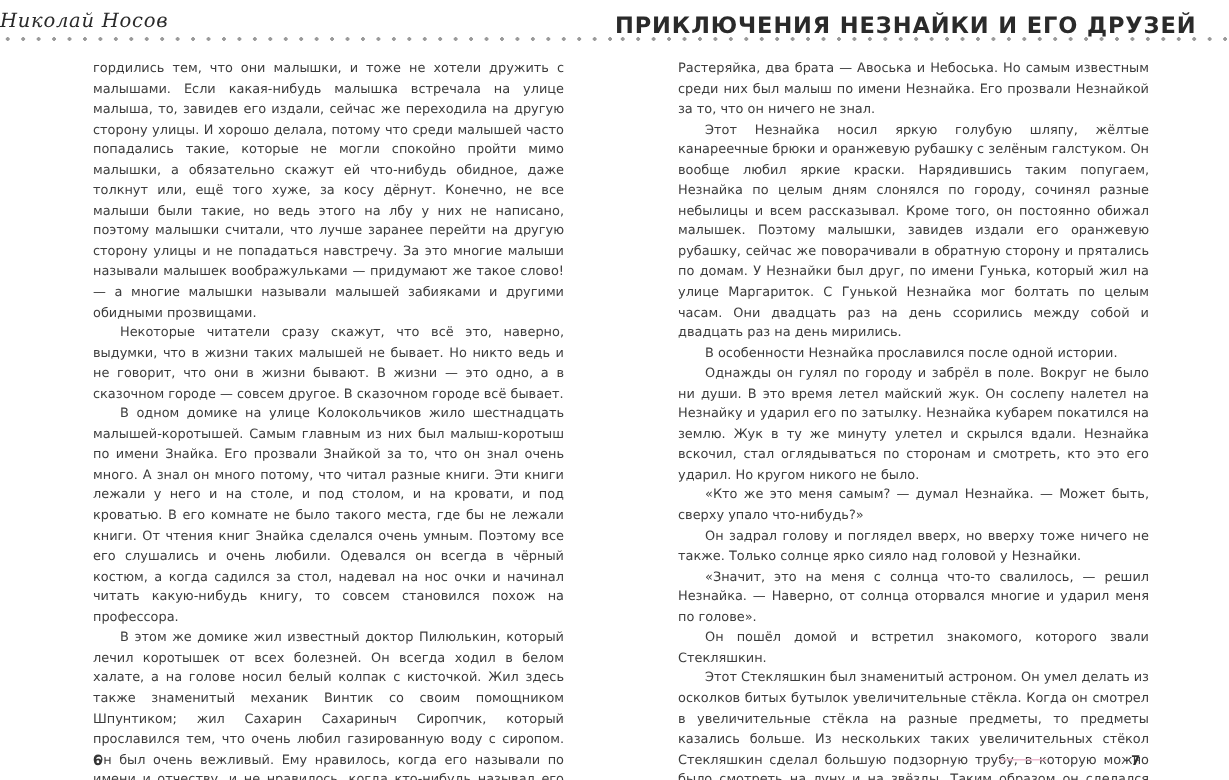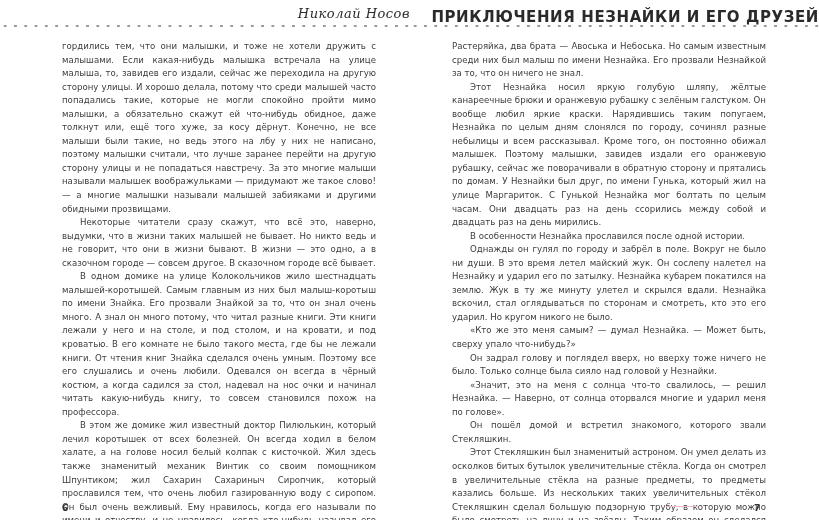--- a/index.html
+++ b/index.html
@@ -1,21 +1,21 @@
 <!DOCTYPE html>
 <html><head>
 <meta charset="utf-8">
 <style>
   html, body { margin: 0; padding: 0; background: #ffffff; }
   body { width: 819px; height: 520px; overflow: hidden; position: relative; font-family: "DejaVu Sans", sans-serif; color: #3a3a3a; }
   .spread { position: absolute; left: 0; top: 0; width: 819px; height: 520px; }
   .page { position: absolute; top: 0; height: 520px; }
   .page-left { left: 0; width: 410px; }
   .page-right { left: 410px; width: 409px; }
-  .running-head { position: absolute; top: 3px; left: 0; right: 0; text-align: right; height: 18px; }
+  .running-head { position: absolute; top: 3px; left: 0; right: 0; text-align: left; height: 18px; }
   .head-author { font-family: "DejaVu Serif", serif; font-style: italic; font-size: 13px; color: #2a2a2a; letter-spacing: 0.5px; }
   .head-title { font-family: "DejaVu Sans", sans-serif; font-weight: bold; font-size: 15px; color: #2a2a2a; letter-spacing: 0.6px; position: relative; top: 4px; }
   .dot-rule { position: absolute; top: 24px; height: 4px;
     background-image: radial-gradient(circle, #9a9a9a 1.1px, transparent 1.4px);
     background-size: 10.3px 4px; background-repeat: repeat-x; }
   .page-left .dot-rule { left: 0; width: 410px; }
   .page-right .dot-rule { left: 0; width: 409px; }
   .text-block { position: absolute; top: 40px; font-size: 8.6px; line-height: 13.55px; color: #3c3c3c; text-align: justify; }
   .page-left .text-block { left: 62px; width: 314px; }
   .page-right .text-block { left: 42px; width: 314px; }
@@ -49,21 +49,21 @@
     <div class="running-head">
       <span class="head-title">ПРИКЛЮЧЕНИЯ НЕЗНАЙКИ И ЕГО ДРУЗЕЙ</span>
     </div>
     <div class="dot-rule"></div>
     <div class="text-block">
       <p class="para">Растеряйка, два брата — Авоська и Небоська. Но самым известным среди них был малыш по имени Незнайка. Его прозвали Незнайкой за то, что он ничего не знал.</p>
       <p class="para indent">Этот Незнайка носил яркую голубую шляпу, жёлтые канареечные брюки и оранжевую рубашку с зелёным галстуком. Он вообще любил яркие краски. Нарядившись таким попугаем, Незнайка по целым дням слонялся по городу, сочинял разные небылицы и всем рассказывал. Кроме того, он постоянно обижал малышек. Поэтому малышки, завидев издали его оранжевую рубашку, сейчас же поворачивали в обратную сторону и прятались по домам. У Незнайки был друг, по имени Гунька, который жил на улице Маргариток. С Гунькой Незнайка мог болтать по целым часам. Они двадцать раз на день ссорились между собой и двадцать раз на день мирились.</p>
       <p class="para indent">В особенности Незнайка прославился после одной истории.</p>
       <p class="para indent">Однажды он гулял по городу и забрёл в поле. Вокруг не было ни души. В это время летел майский жук. Он сослепу налетел на Незнайку и ударил его по затылку. Незнайка кубарем покатился на землю. Жук в ту же минуту улетел и скрылся вдали. Незнайка вскочил, стал оглядываться по сторонам и смотреть, кто это его ударил. Но кругом никого не было.</p>
       <p class="para indent">«Кто же это меня самым? — думал Незнайка. — Может быть, сверху упало что-нибудь?»</p>
-      <p class="para indent">Он задрал голову и поглядел вверх, но вверху тоже ничего не было. Только солнце была сияло над головой у Незнайки.</p>
+      <p class="para indent">Он задрал голову и поглядел вверх, но вверху тоже ничего не также. Только солнце ярко сияло над головой у Незнайки.</p>
       <p class="para indent">«Значит, это на меня с солнца что-то свалилось, — решил Незнайка. — Наверно, от солнца оторвался многие и ударил меня по голове».</p>
       <p class="para indent">Он пошёл домой и встретил знакомого, которого звали Стекляшкин.</p>
       <p class="para indent">Этот Стекляшкин был знаменитый астроном. Он умел делать из осколков битых бутылок увеличительные стёкла. Когда он смотрел в увеличительные стёкла на разные предметы, то предметы казались больше. Из нескольких таких увеличительных стёкол Стекляшкин сделал большую подзорную трубу, в которую можно было смотреть на луну и на звёзды. Таким образом он сделался астрономом.</p>
 
     </div>
     <div class="pink-mark"></div>
     <div class="folio">7</div>
   </div>
 
 </div>

